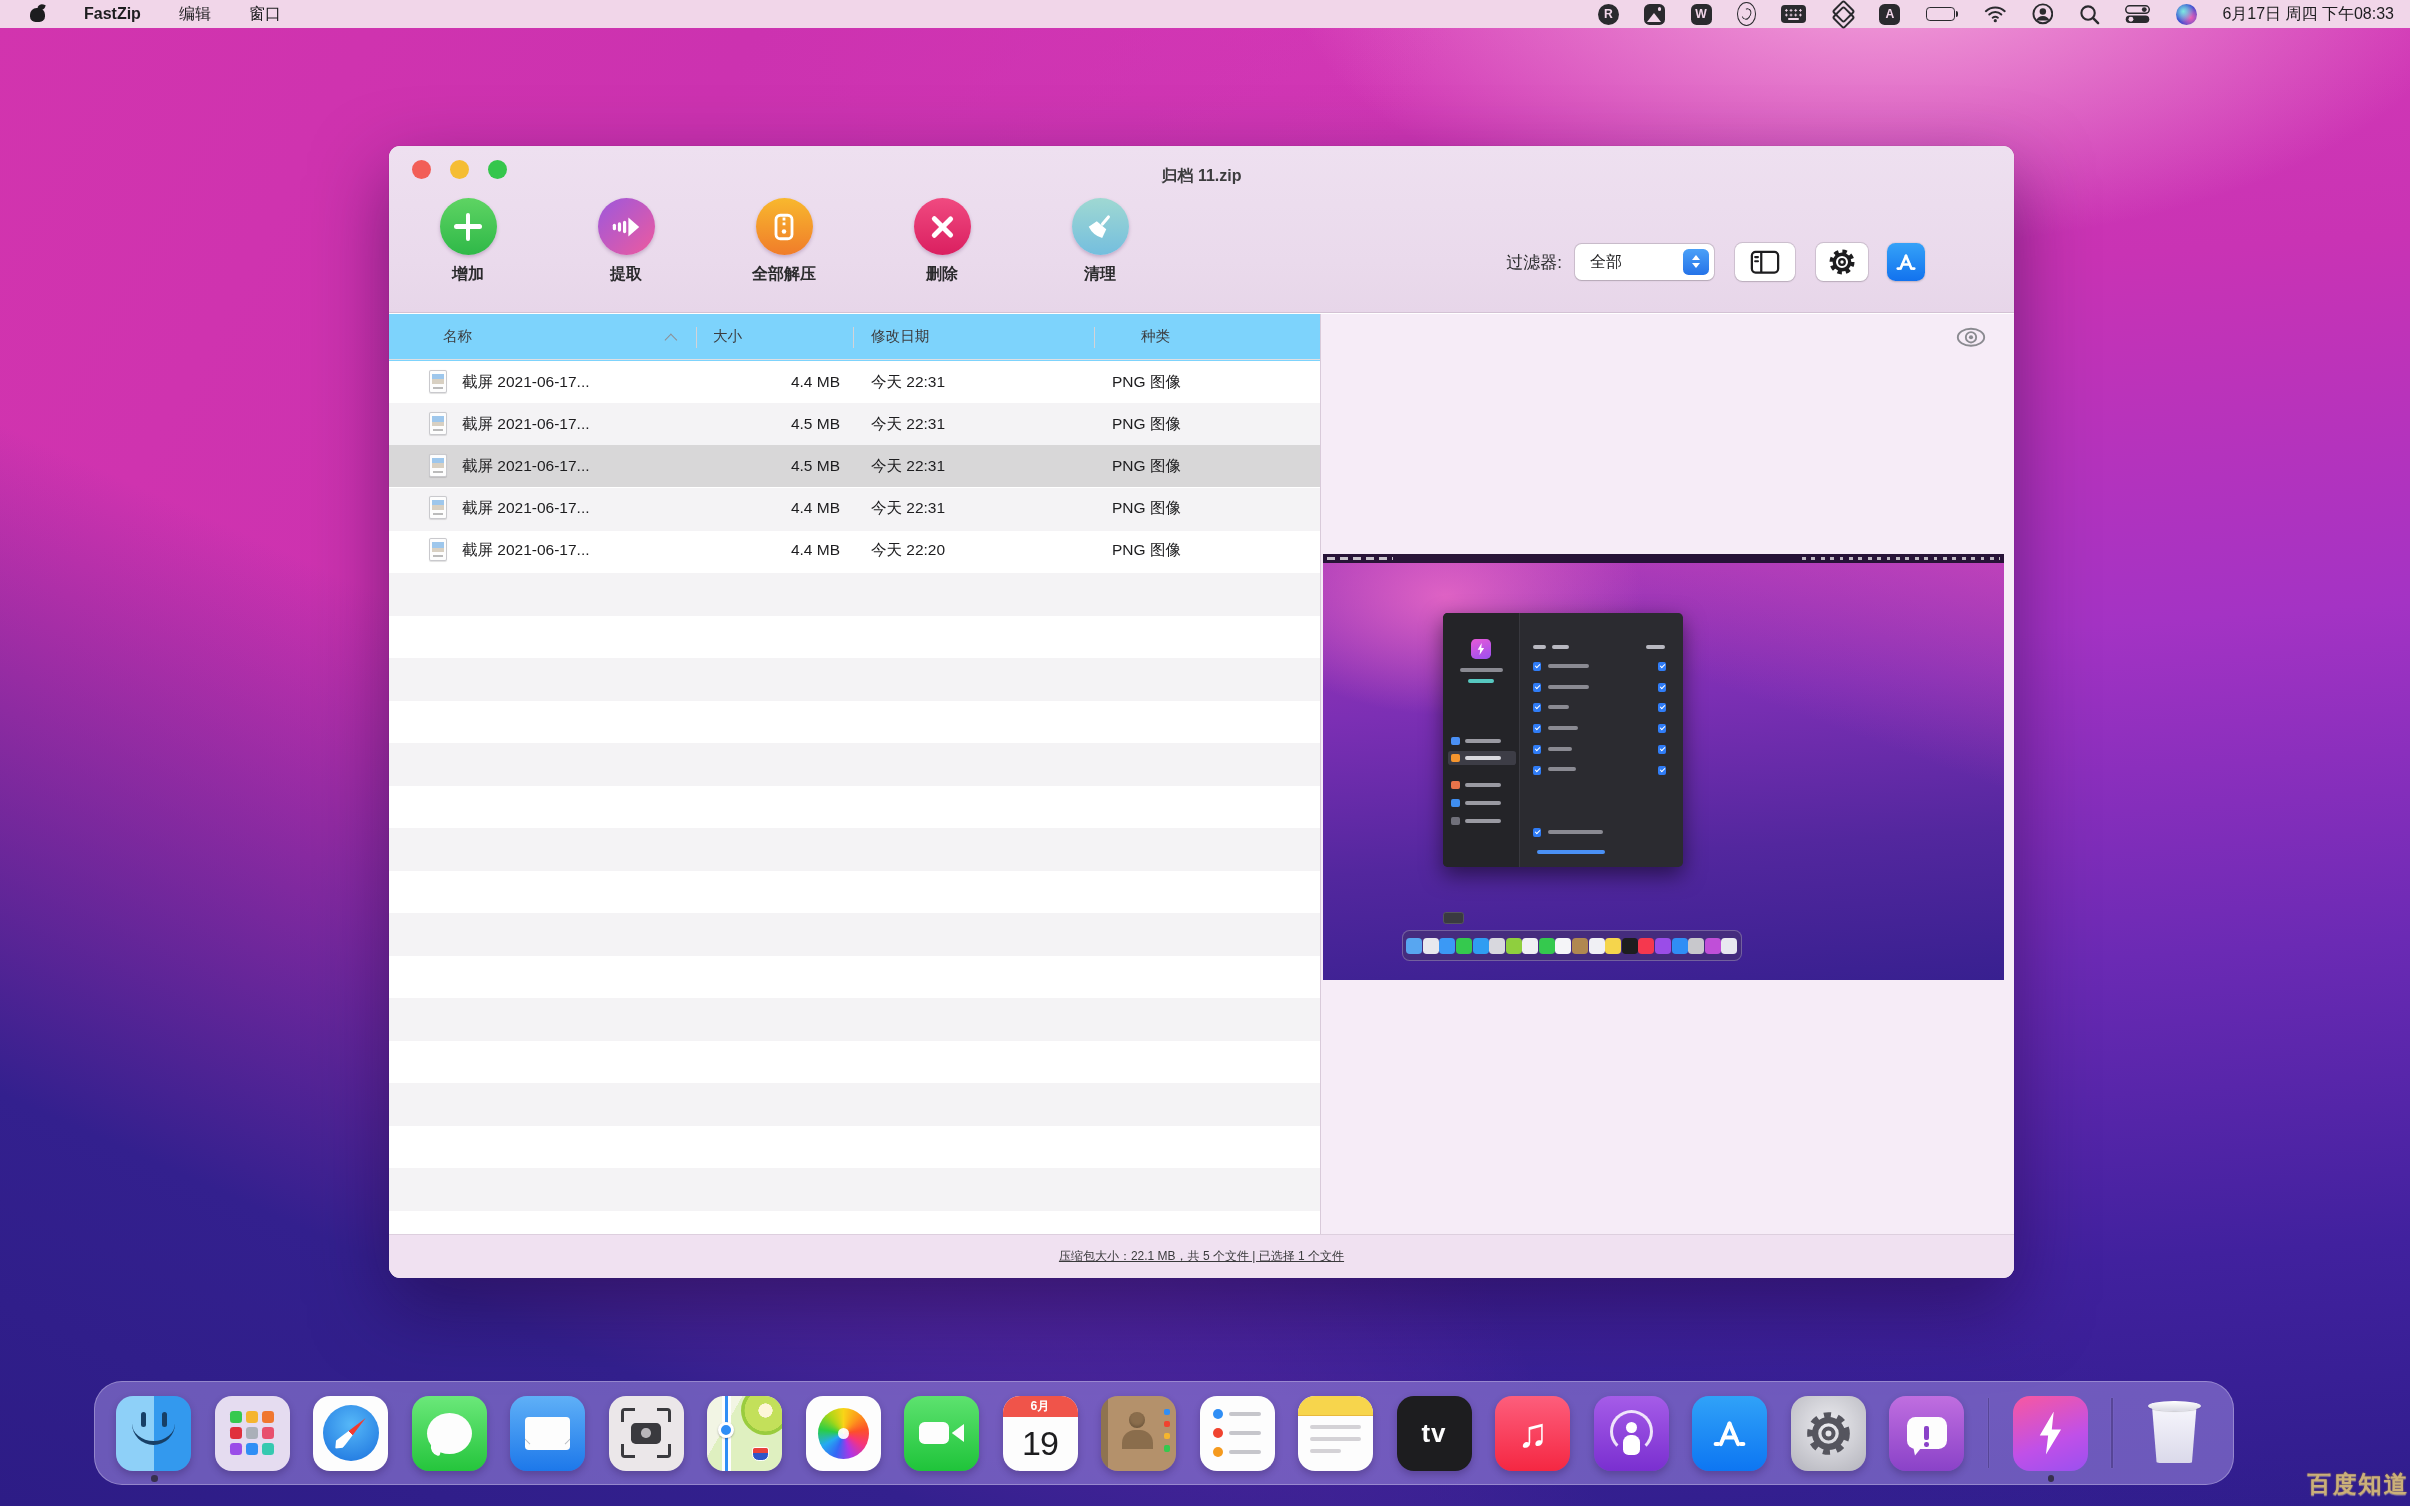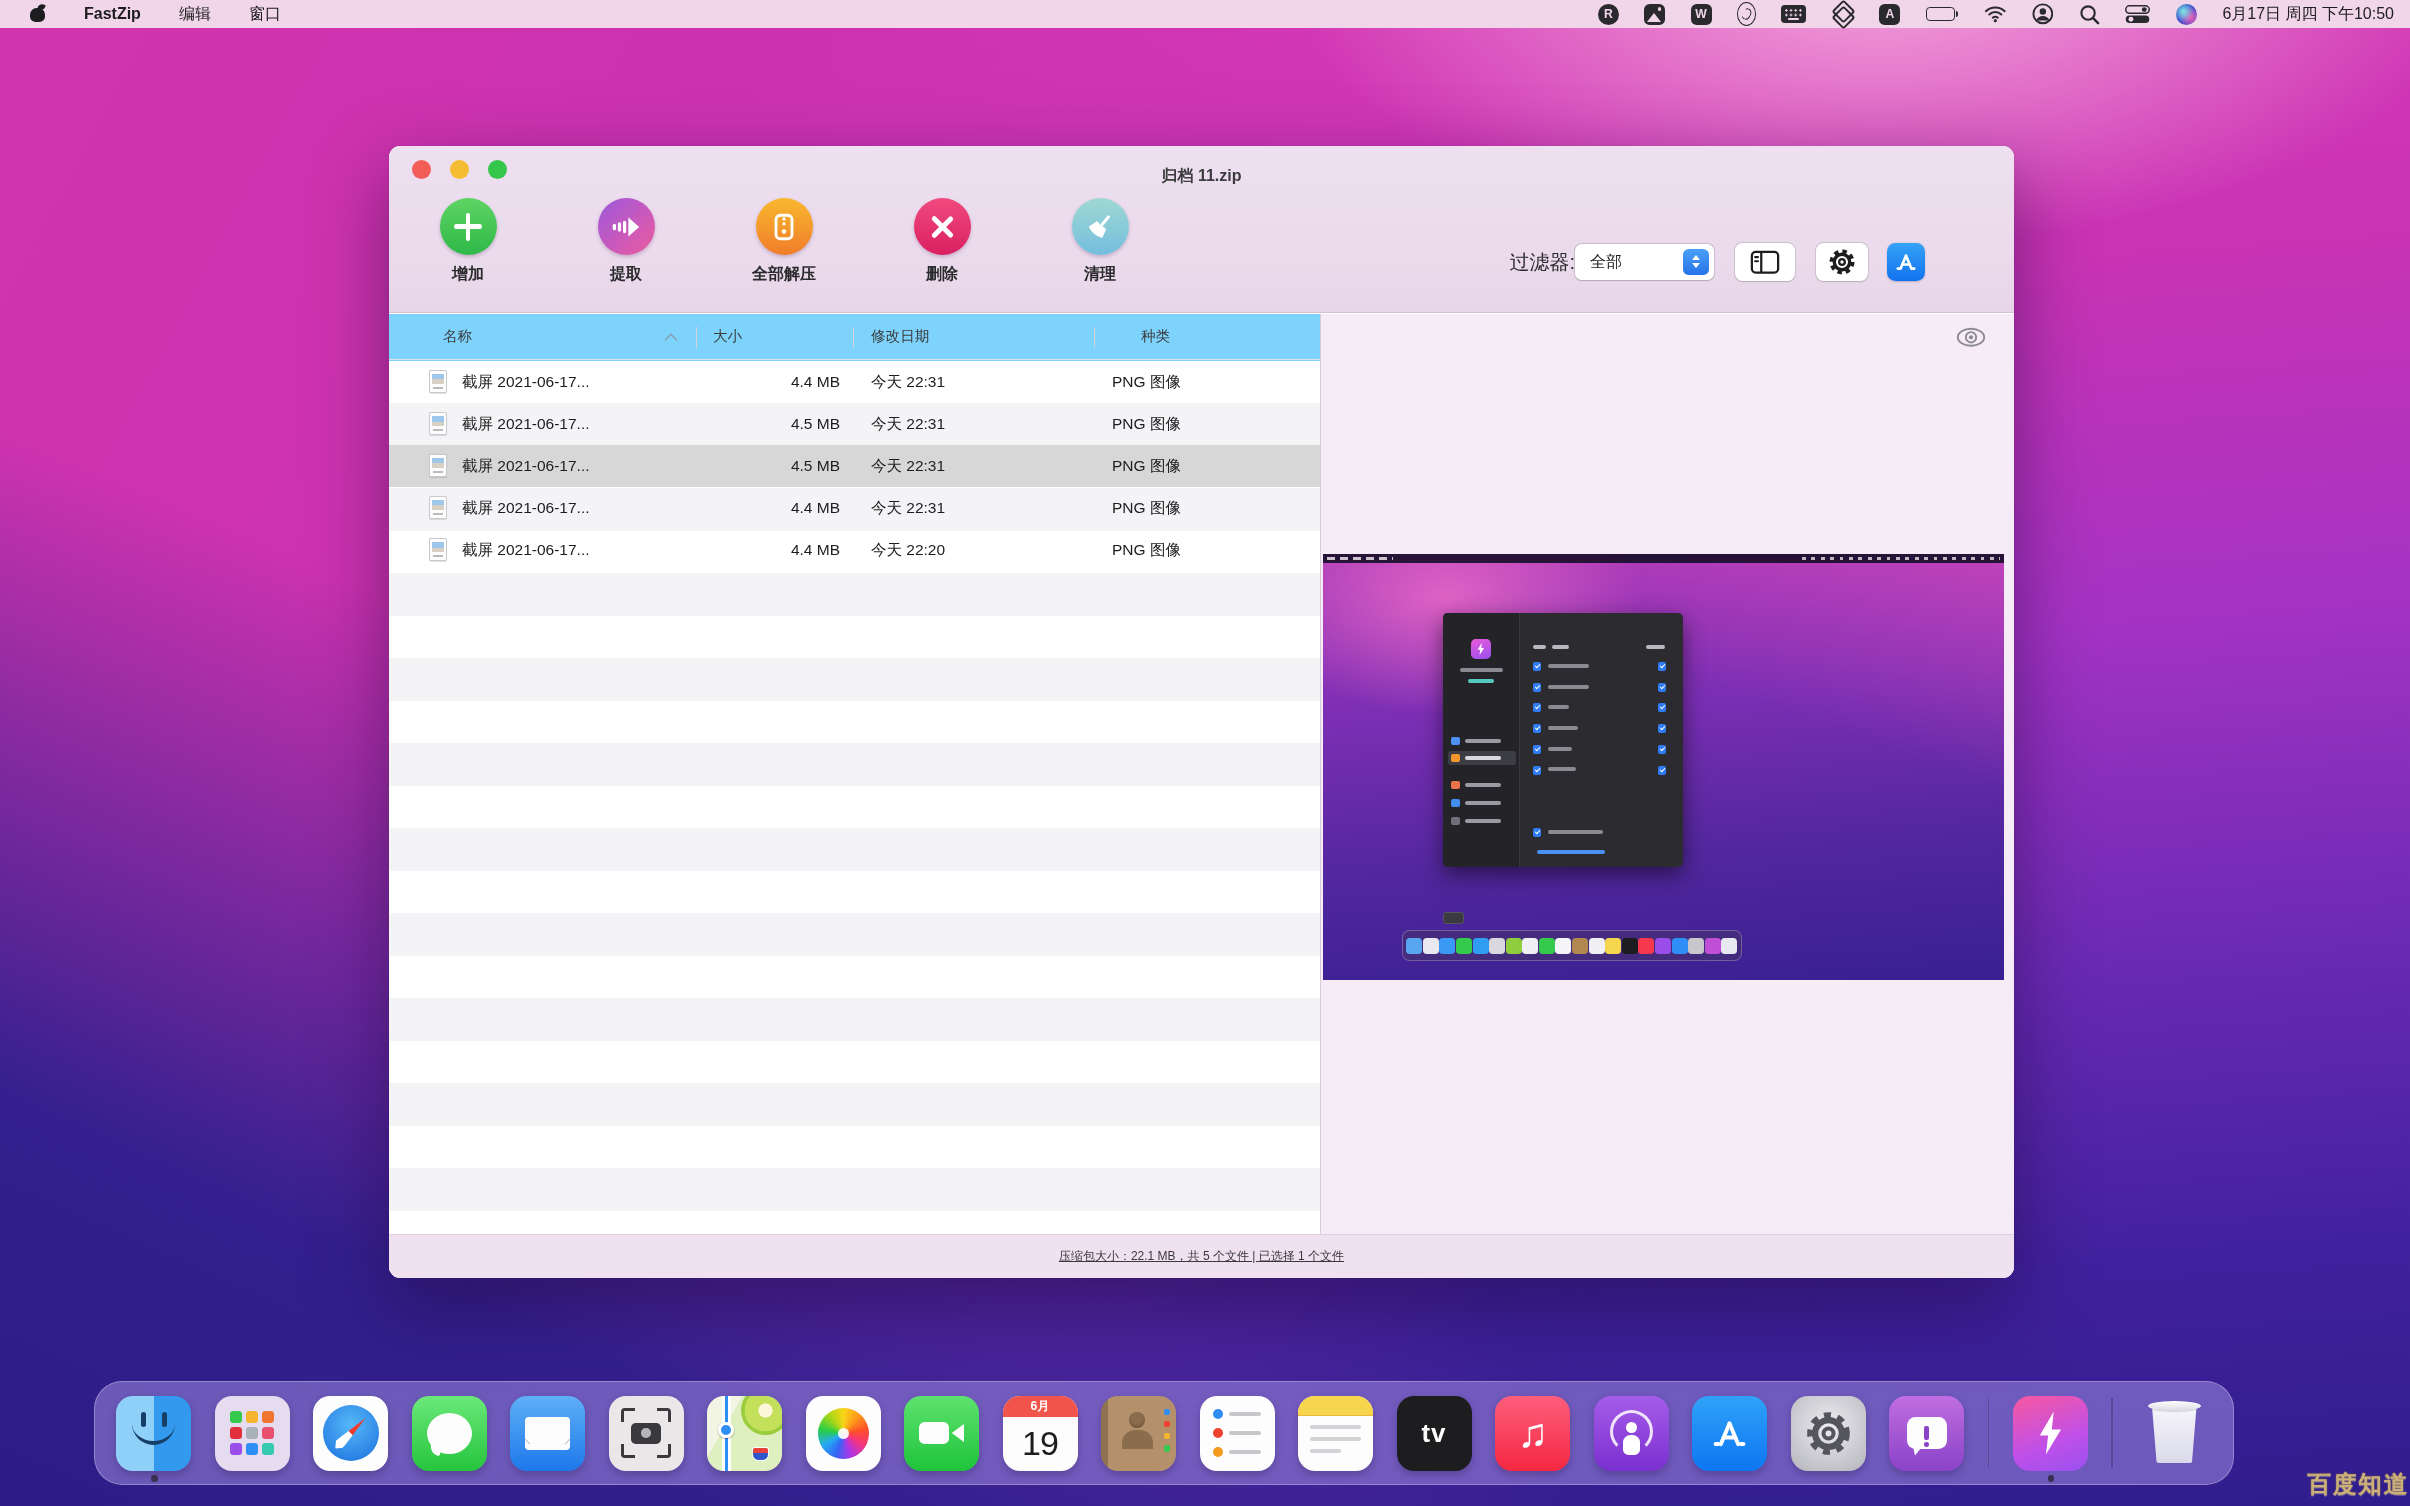--- a/index.html
+++ b/index.html
@@ -85,21 +85,21 @@
   .plus { position:relative; width:28px; height:28px; }
   .plus::before,.plus::after { content:""; position:absolute; background:#fff; border-radius:2.8px; }
   .plus::before { left:11.8px; top:0; width:4.7px; height:28px; }
   .plus::after { left:0; top:11.8px; width:28px; height:4.7px; }
   .xmark { position:relative; width:26px; height:26px; }
   .xmark::before,.xmark::after { content:""; position:absolute; left:10.8px; top:-0.9px; width:4.7px;
     height:28px; background:#fff; border-radius:2.8px; }
   .xmark::before { transform:rotate(45deg);} .xmark::after { transform:rotate(-45deg);}
 
   .filter-group { position:absolute; right:89px; top:97px; display:flex; align-items:center; }
-  .filter-label { font-size:20px; color:#2a2a2c; }
+  .filter-label { font-size:17px; color:#2a2a2c; margin-right:13px; }
   .select { width:139px; height:36px; background:#fff; border-radius:6.6px;
     box-shadow:0 0 0 0.9px rgba(0,0,0,.12), 0 0.9px 1.9px rgba(0,0,0,.12);
     display:flex; align-items:center; padding-left:15px; font-size:16px; color:#1d1d1f; position:relative; }
   .stepper { position:absolute; right:4.7px; top:4.7px; width:26px; height:26px; border-radius:5.6px;
     background:linear-gradient(180deg,#4aa0f8,#2573e8); display:flex; flex-direction:column;
     align-items:center; justify-content:center; gap:2.8px; }
   .stepper i { display:block; width:0; height:0; border-left:4.7px solid transparent; border-right:4.7px solid transparent; }
   .stepper .up { border-bottom:5.6px solid #fff; }
   .stepper .dn { border-top:5.6px solid #fff; }
   .sq-btn { height:38px; background:#fff; border-radius:7.5px; margin-left:21px;
@@ -352,21 +352,21 @@
       </span>
       <span class="mb-ic">
         <svg width="25.4" height="19" viewBox="0 0 27 20">
             <rect x="0.8" y="0.8" width="25" height="8" rx="4" fill="none" stroke="#2a2a2e" stroke-width="1.6"></rect>
             <circle cx="20.5" cy="4.8" r="2.6" fill="#2a2a2e"></circle>
             <rect x="0.8" y="11" width="25" height="8" rx="4" fill="#2a2a2e"></rect>
             <circle cx="6.3" cy="15" r="2.6" fill="#f1d6e9"></circle>
           </svg>
       </span>
       <span class="mb-ic siri"></span>
-      <span class="mb-clock">6月17日 周四 下午10:50</span>
+      <span class="mb-clock">6月17日 周四 下午08:33</span>
     </div>
   </div>
 
   <div class="window">
     <div class="win-head">
       <div class="traffic">
         <span class="tl red"></span>
         <span class="tl yellow"></span>
         <span class="tl green"></span>
       </div>

